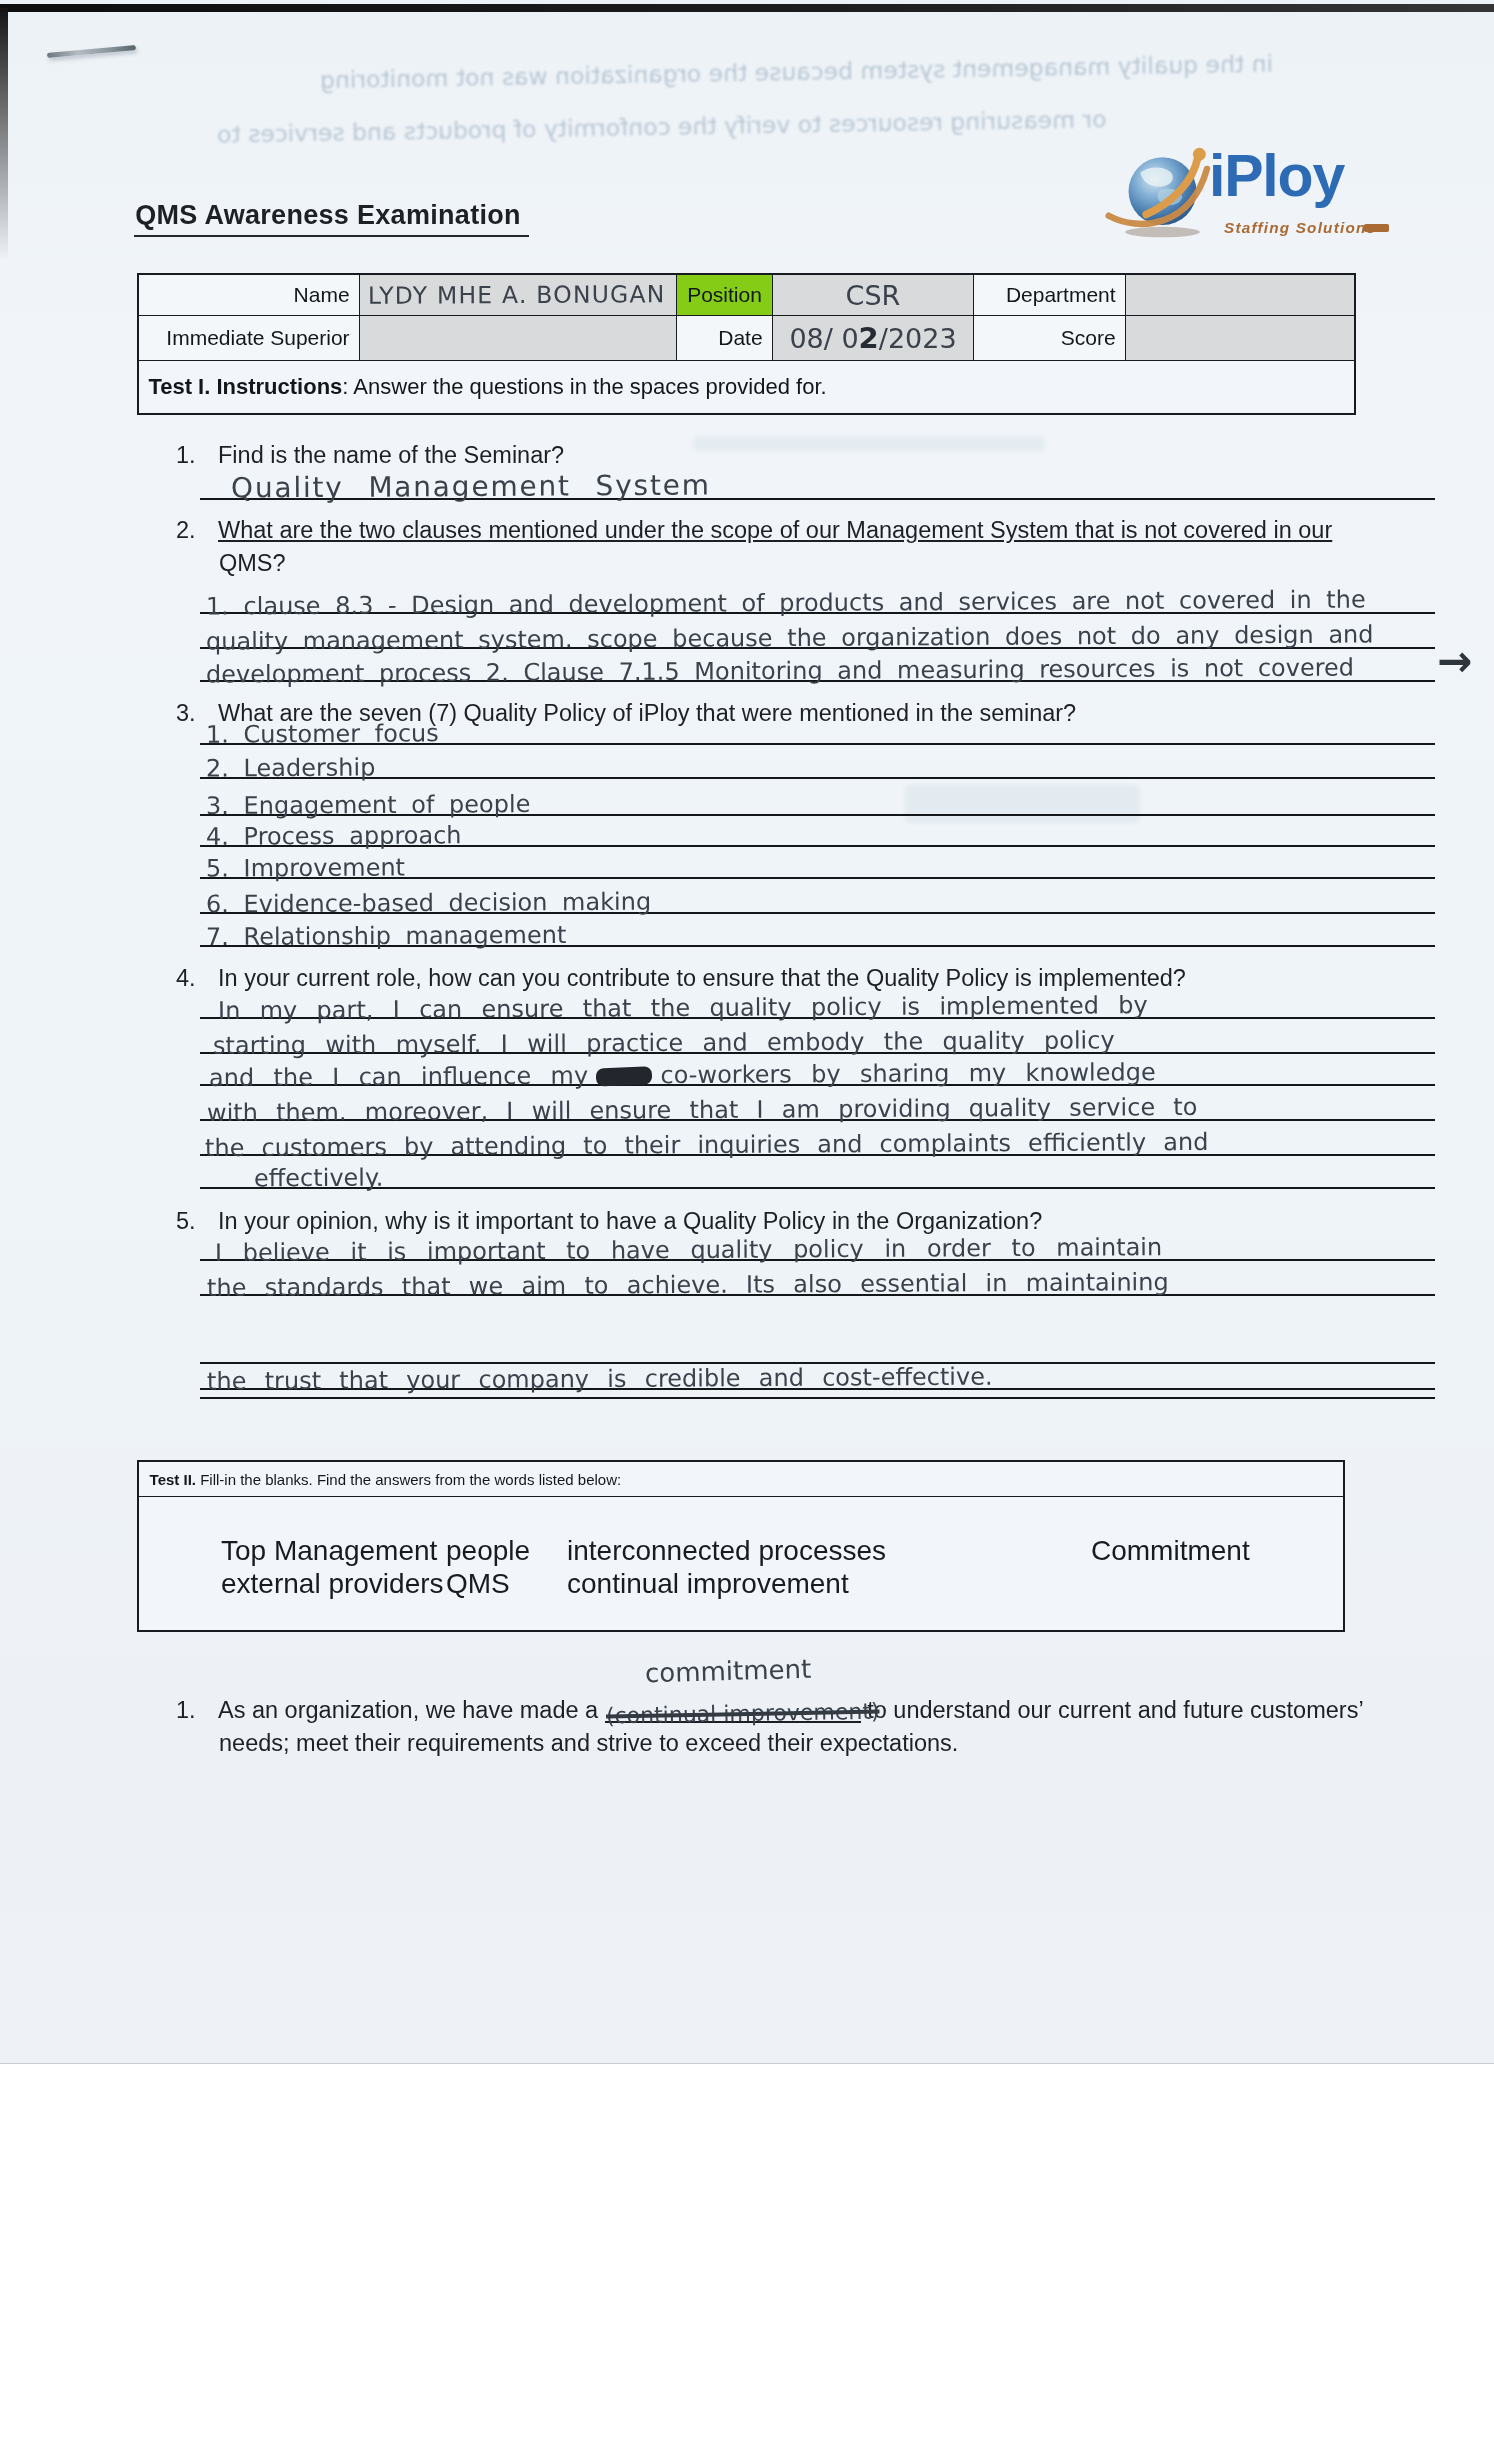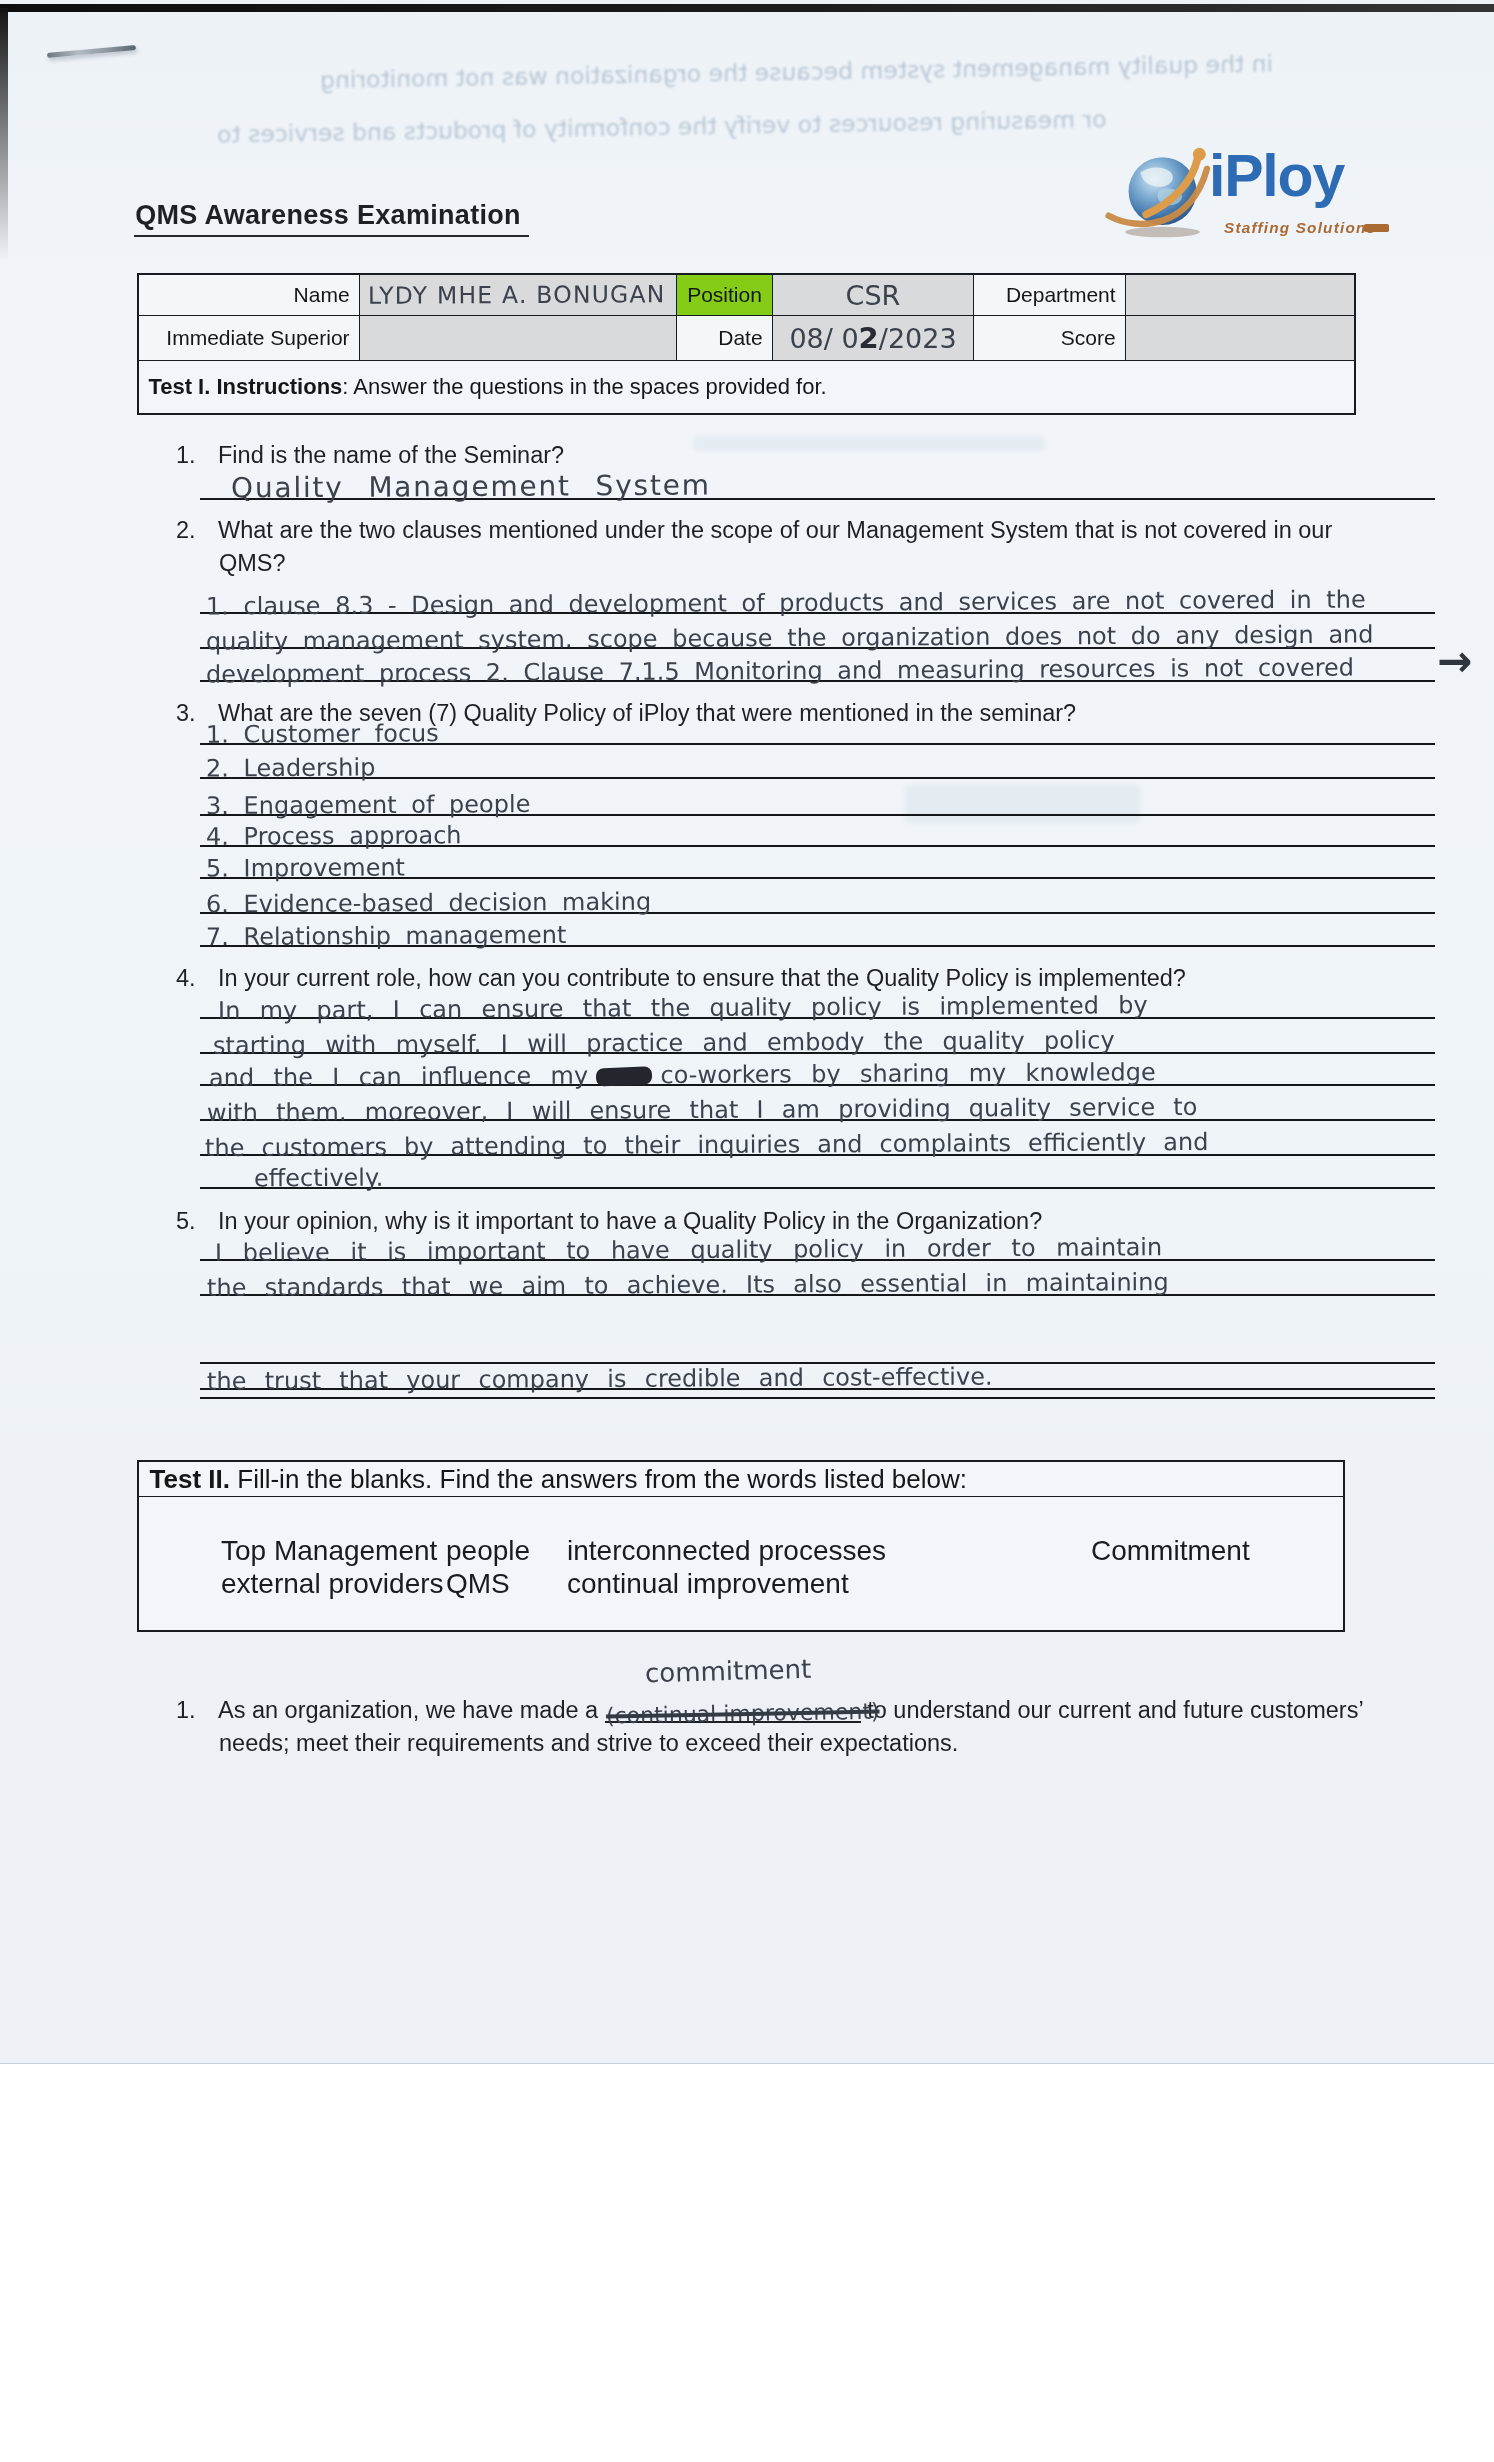--- a/index.html
+++ b/index.html
@@ -67,21 +67,21 @@
   .ans.empty{border-bottom:2.3px solid #14171a;}
   .scribble{display:inline-block;width:56px;height:17.6px;background:#23272d;border-radius:7.6px;
             margin:0 8.2px;vertical-align:middle;transform:rotate(-2deg);}
   .hw-arrow{position:absolute;font-size:42px;font-weight:bold;color:#2f353c;
             font-family:"DejaVu Sans",sans-serif;transform:scaleY(1.05);}
 
   
   .t2box{position:absolute;left:137px;top:1460px;width:1204px;height:168px;
          border:2.3px solid #181b1f;background:#f2f6fa;}
   .t2head{height:34px;border-bottom:1.8px solid #181b1f;display:flex;align-items:center;
-          padding-left:10.6px;font-size:26px;color:#14171a;}
+          padding-left:10.6px;font-size:15px;color:#14171a;}
   .bankword{position:absolute;font-size:28px;color:#181c20;white-space:nowrap;}
 
   .blank{display:inline-block;width:256px;height:26px;border-bottom:2.3px solid #1c2024;
          position:relative;vertical-align:-4.7px;}
   .crossed{position:absolute;left:1.2px;bottom:-4.7px;font-size:22px;white-space:nowrap;
            text-decoration:line-through;text-decoration-thickness:3.5px;text-decoration-color:#343a42;
            transform:rotate(-1deg);color:#3b424c;font-family:"DejaVu Sans",sans-serif;}
   .commit-hw{position:absolute;left:645px;top:1656px;font-size:26px;transform:rotate(-1.5deg);}
   b{color:#14171a;}
 </style>
@@ -151,21 +151,21 @@
   </div>
 </div>
 
 <div class="qline" style="left:176px;top:442px;">
   <span class="qn">1.</span><span>Find is the name of the Seminar?</span>
 </div>
 <div class="ans" style="top:465px;">
   <span class="hw" style="left:31px;font-size:28px;letter-spacing:1.8px;word-spacing:14px;">Quality Management System</span>
 </div>
 
-<div class="qline" style="left:176px;top:517px;">
+<div class="qline" style="left:176px;top:517px;text-decoration:underline;">
   <span class="qn">2.</span><span>What are the two clauses mentioned under the scope of our Management System that is not covered in our</span>
 </div>
 <div class="qline" style="left:219px;top:550px;">QMS?</div>
 <div class="ans" style="top:579px;">
   <span class="hw">1. clause 8.3 - Design and development of products and services are not covered in the</span>
 </div>
 <div class="ans" style="top:614px;">
   <span class="hw">quality management system. scope because the organization does not do any design and</span>
 </div>
 <div class="ans" style="top:647px;">

